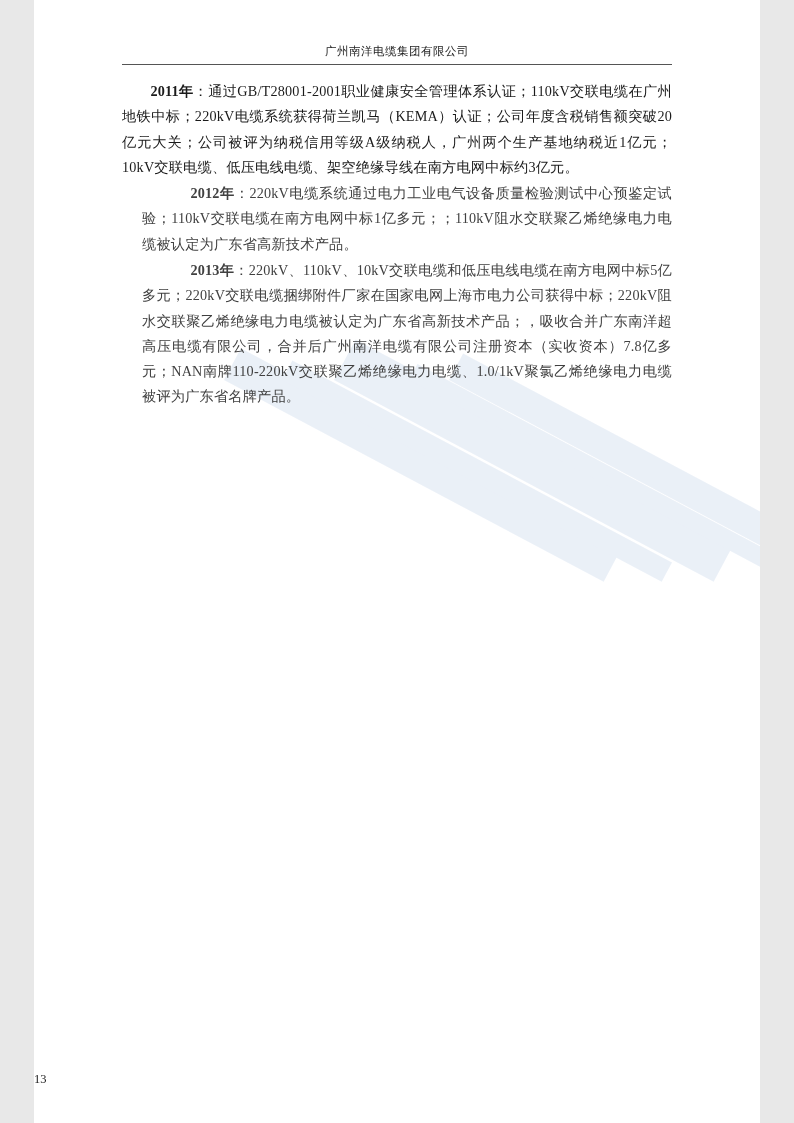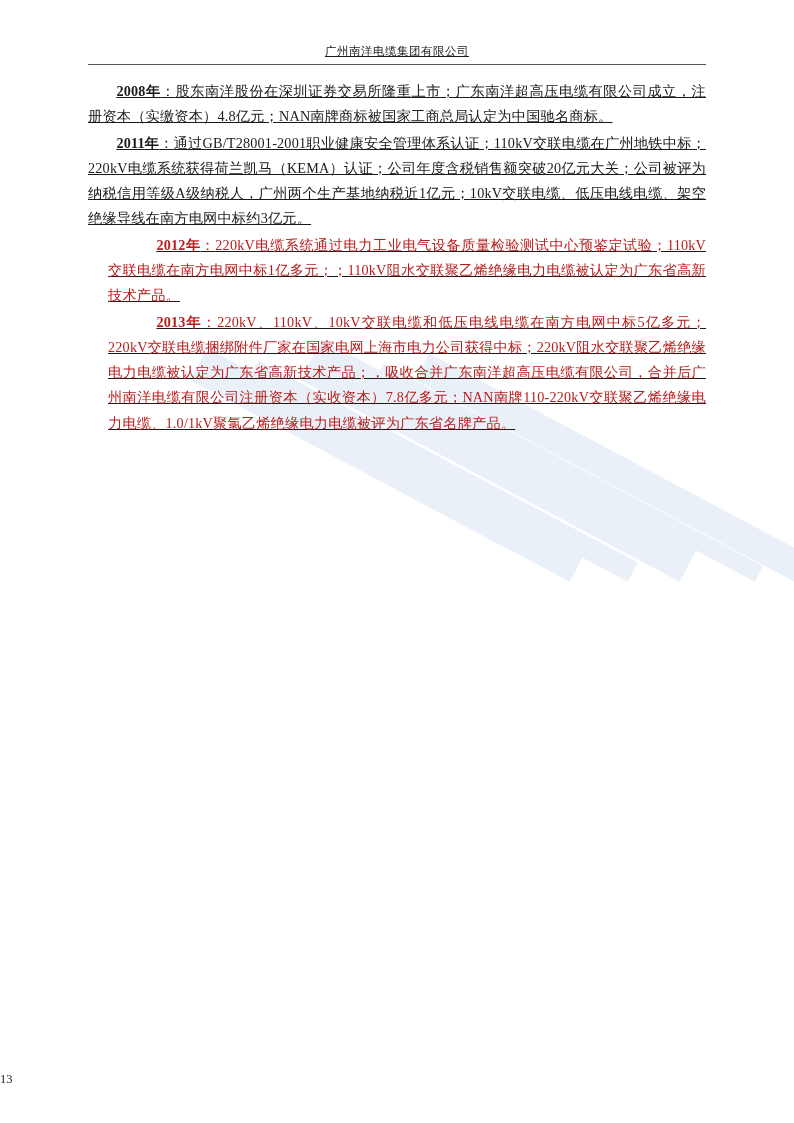--- a/index.html
+++ b/index.html
@@ -2,28 +2,27 @@
 <html><head>
 <meta charset="utf-8">
 <style>
   html, body {
     margin: 0;
     padding: 0;
     background: #e8e8e8;
   }
   .page {
     position: relative;
-    width: 794px;
+    width: 726px;
     height: 1123px;
     background: #ffffff;
     margin: 0 auto;
     overflow: hidden;
     font-family: "Liberation Serif", "DejaVu Serif", serif;
     color: #1a1a1a;
-    text-decoration: underline;
   }
   
   .watermark {
     position: absolute;
     left: 150px;
     top: 380px;
     width: 330px;
     height: 380px;
     pointer-events: none;
     opacity: 0.5;
@@ -67,21 +66,21 @@
     text-justify: inter-ideograph;
     text-indent: 2em;
     margin: 0 0 1px 0;
     letter-spacing: 0.2px;
   }
   .year {
     font-weight: bold;
     font-family: "Liberation Serif", "DejaVu Serif", serif;
   }
   .para.blue, .para.blue .year {
-    color: #b91c1c;
+    color: #404040;
     margin-left: 20px;
   }
   .footer {
     position: absolute;
     bottom: 36px;
     left: 0;
     width: 100%;
     font-size: 12.5px;
     color: #222;
   }
@@ -97,23 +96,20 @@
     <div class="wm-band wm3"></div>
     <div class="wm-band wm4"></div>
     <div class="wm-band wm5"></div>
   </div>
 
   <div class="content">
 
     <div class="header">广州南洋电缆集团有限公司</div>
     <hr class="rule">
 
-    <p class="para">
-      <span class="year">2008年</span><span>：</span><span>股东南洋股份在深圳证券交易所隆重上市；广东南洋超高压电缆有限公司成立，注册资本（实缴资本）4.8亿元；NAN南牌商标被国家工商总局认定为中国驰名商标。</span>
-    </p>
 
 
 
     <p class="para">
       <span class="year">2011年</span><span>：</span><span>通过GB/T28001-2001职业健康安全管理体系认证；110kV交联电缆在广州地铁中标；220kV电缆系统获得荷兰凯马（KEMA）认证；公司年度含税销售额突破20亿元大关；公司被评为纳税信用等级A级纳税人，广州两个生产基地纳税近1亿元；10kV交联电缆、低压电线电缆、架空绝缘导线在南方电网中标约3亿元。</span>
     </p>
 
     <p class="para blue">
       <span class="year">2012年</span><span>：</span><span>220kV电缆系统通过电力工业电气设备质量检验测试中心预鉴定试验；110kV交联电缆在南方电网中标1亿多元；；110kV阻水交联聚乙烯绝缘电力电缆被认定为广东省高新技术产品。</span>
     </p>

